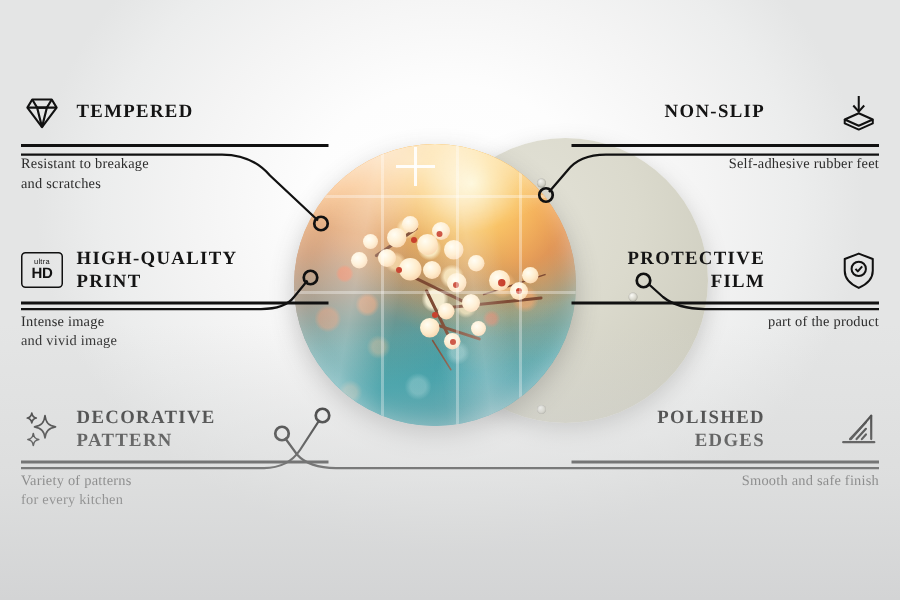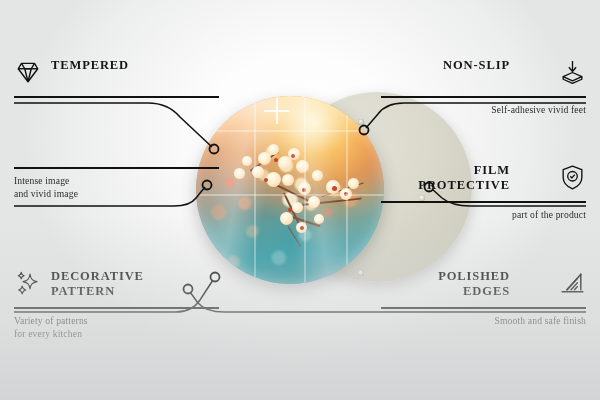--- a/index.html
+++ b/index.html
@@ -176,21 +176,21 @@
   
   .feat {
     position: absolute;
     width: 205px;
   }
   .feat.left  { left: 14px;  text-align: left; }
   .feat.right { right: 14px; text-align: right; }
 
   .feat-head {
     display: flex;
-    align-items: flex-start;
+    align-items: center;
     gap: 9px;
     min-height: 34px;
   }
   .feat.right .feat-head { flex-direction: row-reverse; gap: 48px; }
   .feat-title {
     font-size: 12.5px;
     letter-spacing: .9px;
     line-height: 1.22;
     color: #141414;
     font-weight: 700;
@@ -356,23 +356,39 @@
             <path d="M6 4 L9 9 L12 21"></path>
             <path d="M18 4 L15 9 L12 21"></path>
             <path d="M9 9 H15"></path>
         </svg>
       </span>
       <div class="feat-title">
         <div>TEMPERED</div>
       </div>
     </div>
     <div class="rule"></div>
+    <div class="feat-desc">
+      <div>Resistant to breakage</div>
+      <div>and scratches</div>
+    </div>
   </div>
 
   <div class="feat left" id="feat-print">
+    <div class="feat-head">
+      <span class="icon">
+        <span class="hdbox">
+          <span class="u">ultra</span>
+          <span class="hd">HD</span>
+        </span>
+      </span>
+      <div class="feat-title">
+        <div>HIGH-QUALITY</div>
+        <div>PRINT</div>
+      </div>
+    </div>
     <div class="rule"></div>
     <div class="feat-desc">
       <div>Intense image</div>
       <div>and vivid image</div>
     </div>
   </div>
 
   <div class="feat left" id="feat-pattern">
     <div class="feat-head">
       <span class="icon">
@@ -403,36 +419,36 @@
           <path d="M13 13 L4 17 L13 21 L22 17 Z"></path>
           <path d="M4 17 V19.5 L13 23.5 L22 19.5 V17"></path>
         </svg>
       </span>
       <div class="feat-title">
         <div>NON-SLIP</div>
       </div>
     </div>
     <div class="rule"></div>
     <div class="feat-desc">
-      <div>Self-adhesive vivid feet</div>
+      <div>Self-adhesive rubber feet</div>
     </div>
   </div>
 
   <div class="feat right" id="feat-film">
     <div class="feat-head">
       <span class="icon">
         <svg viewBox="0 0 26 26" width="27" height="27" fill="none" stroke="#111" stroke-width="1.3" stroke-linejoin="round">
           <path d="M13 2 L22 5.5 V13 C22 18.2 18 21.8 13 24 C8 21.8 4 18.2 4 13 V5.5 Z"></path>
           <circle cx="13" cy="11.8" r="4.6"></circle>
           <path d="M10.9 11.8 L12.4 13.4 L15.2 10.2"></path>
         </svg>
       </span>
       <div class="feat-title">
+        <div>PROTECTIVE</div>
         <div>FILM</div>
-        <div>PROTECTIVE</div>
       </div>
     </div>
     <div class="rule"></div>
     <div class="feat-desc">
       <div>part of the product</div>
     </div>
   </div>
 
   <div class="feat right" id="feat-edges">
     <div class="feat-head">

